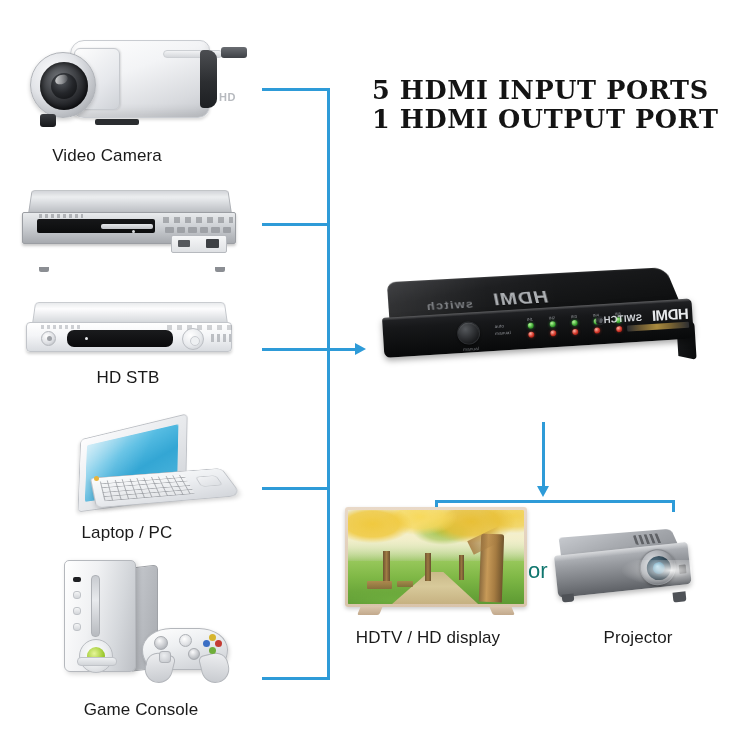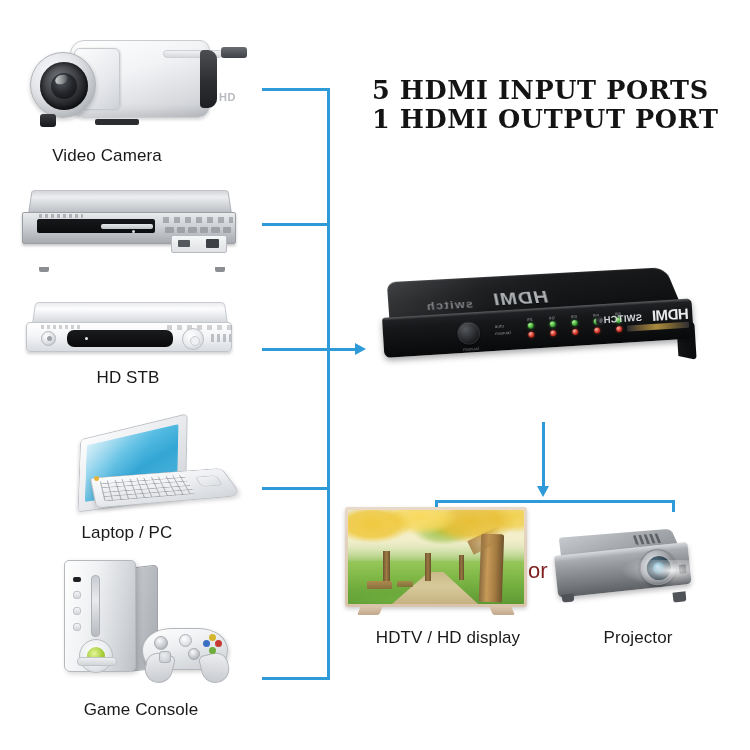--- a/index.html
+++ b/index.html
@@ -596,21 +596,21 @@
     position:absolute; right:6px; top:30px; width:70px; height:26px;
     background: radial-gradient(ellipse at 70% 40%, rgba(255,255,255,.9) 0%, rgba(255,255,255,.35) 35%, rgba(255,255,255,0) 72%);
     pointer-events:none;
   }
   .pj-foot-l { position:absolute; left:14px; top:64px; width:12px; height:8px; background:#4f5257; border-radius:0 0 3px 3px; transform:rotate(-6deg); }
   .pj-foot-r { position:absolute; right:12px; top:62px; width:13px; height:10px; background:#4f5257; border-radius:0 0 3px 3px; transform:rotate(-6deg); }
 
   
   #or-text {
     position:absolute; left:528px; top:558px;
-    font-size:22px; color:#7f1d1d; font-weight:400;
+    font-size:22px; color:#0f766e; font-weight:400;
     font-family:"Liberation Sans", sans-serif;
   }
 </style>
 </head>
 <body>
 
 <div id="stage">
 
   <div id="title">
     <span class="tl">5 HDMI INPUT PORTS</span>
@@ -799,21 +799,21 @@
         <div class="tv-trunk-3"></div>
         <div class="tv-trunk-4"></div>
         <div class="tv-bench"></div>
         <div class="tv-bench2"></div>
         <div class="tv-trunk-big"></div>
       </div>
     </div>
     <div class="tv-foot-l"></div>
     <div class="tv-foot-r"></div>
   </div>
-  <div class="label" style="left:348px; top:628px; width:200px;">HDTV / HD display</div>
+  <div class="label" style="left:328px; top:628px; width:200px;">HDTV / HD display</div>
 
   <div id="or-text">or</div>
 
   <div id="proj">
     <div class="pj-top"></div>
     <div class="pj-body">
       <div class="pj-body-hi"></div>
       <div class="pj-lens-out">
         <div class="pj-lens-mid">
           <div class="pj-lens-in"></div>

